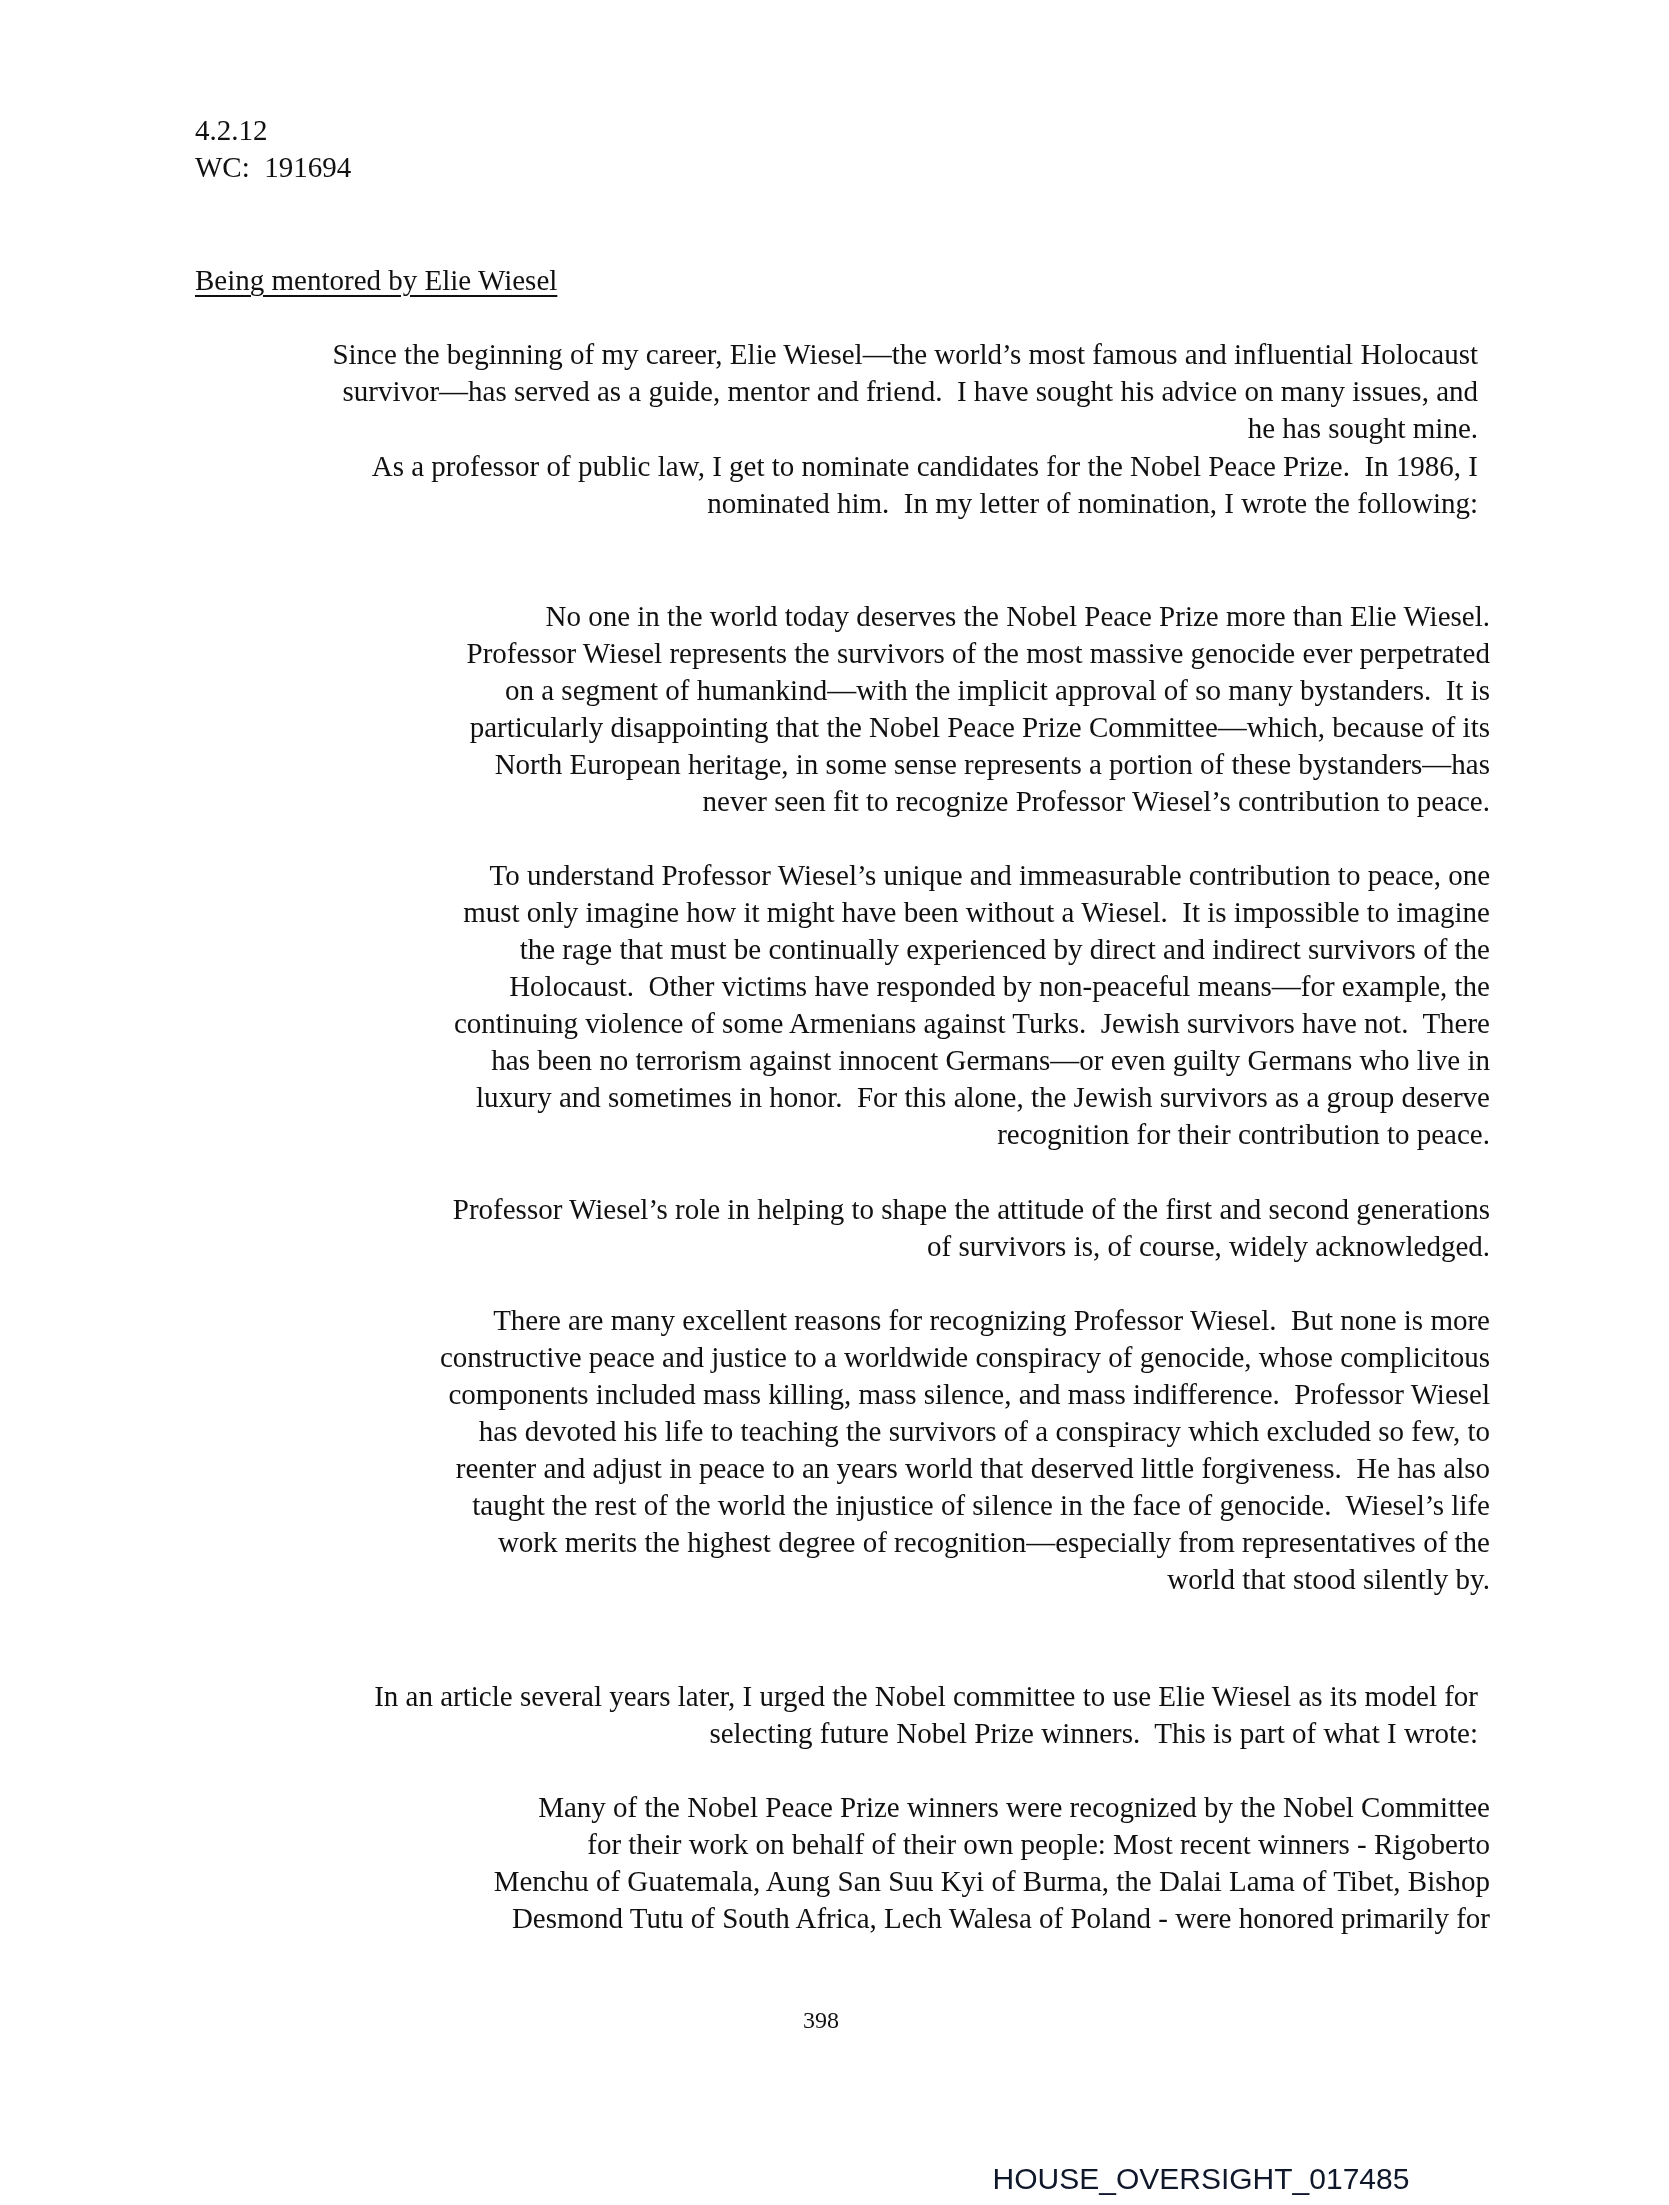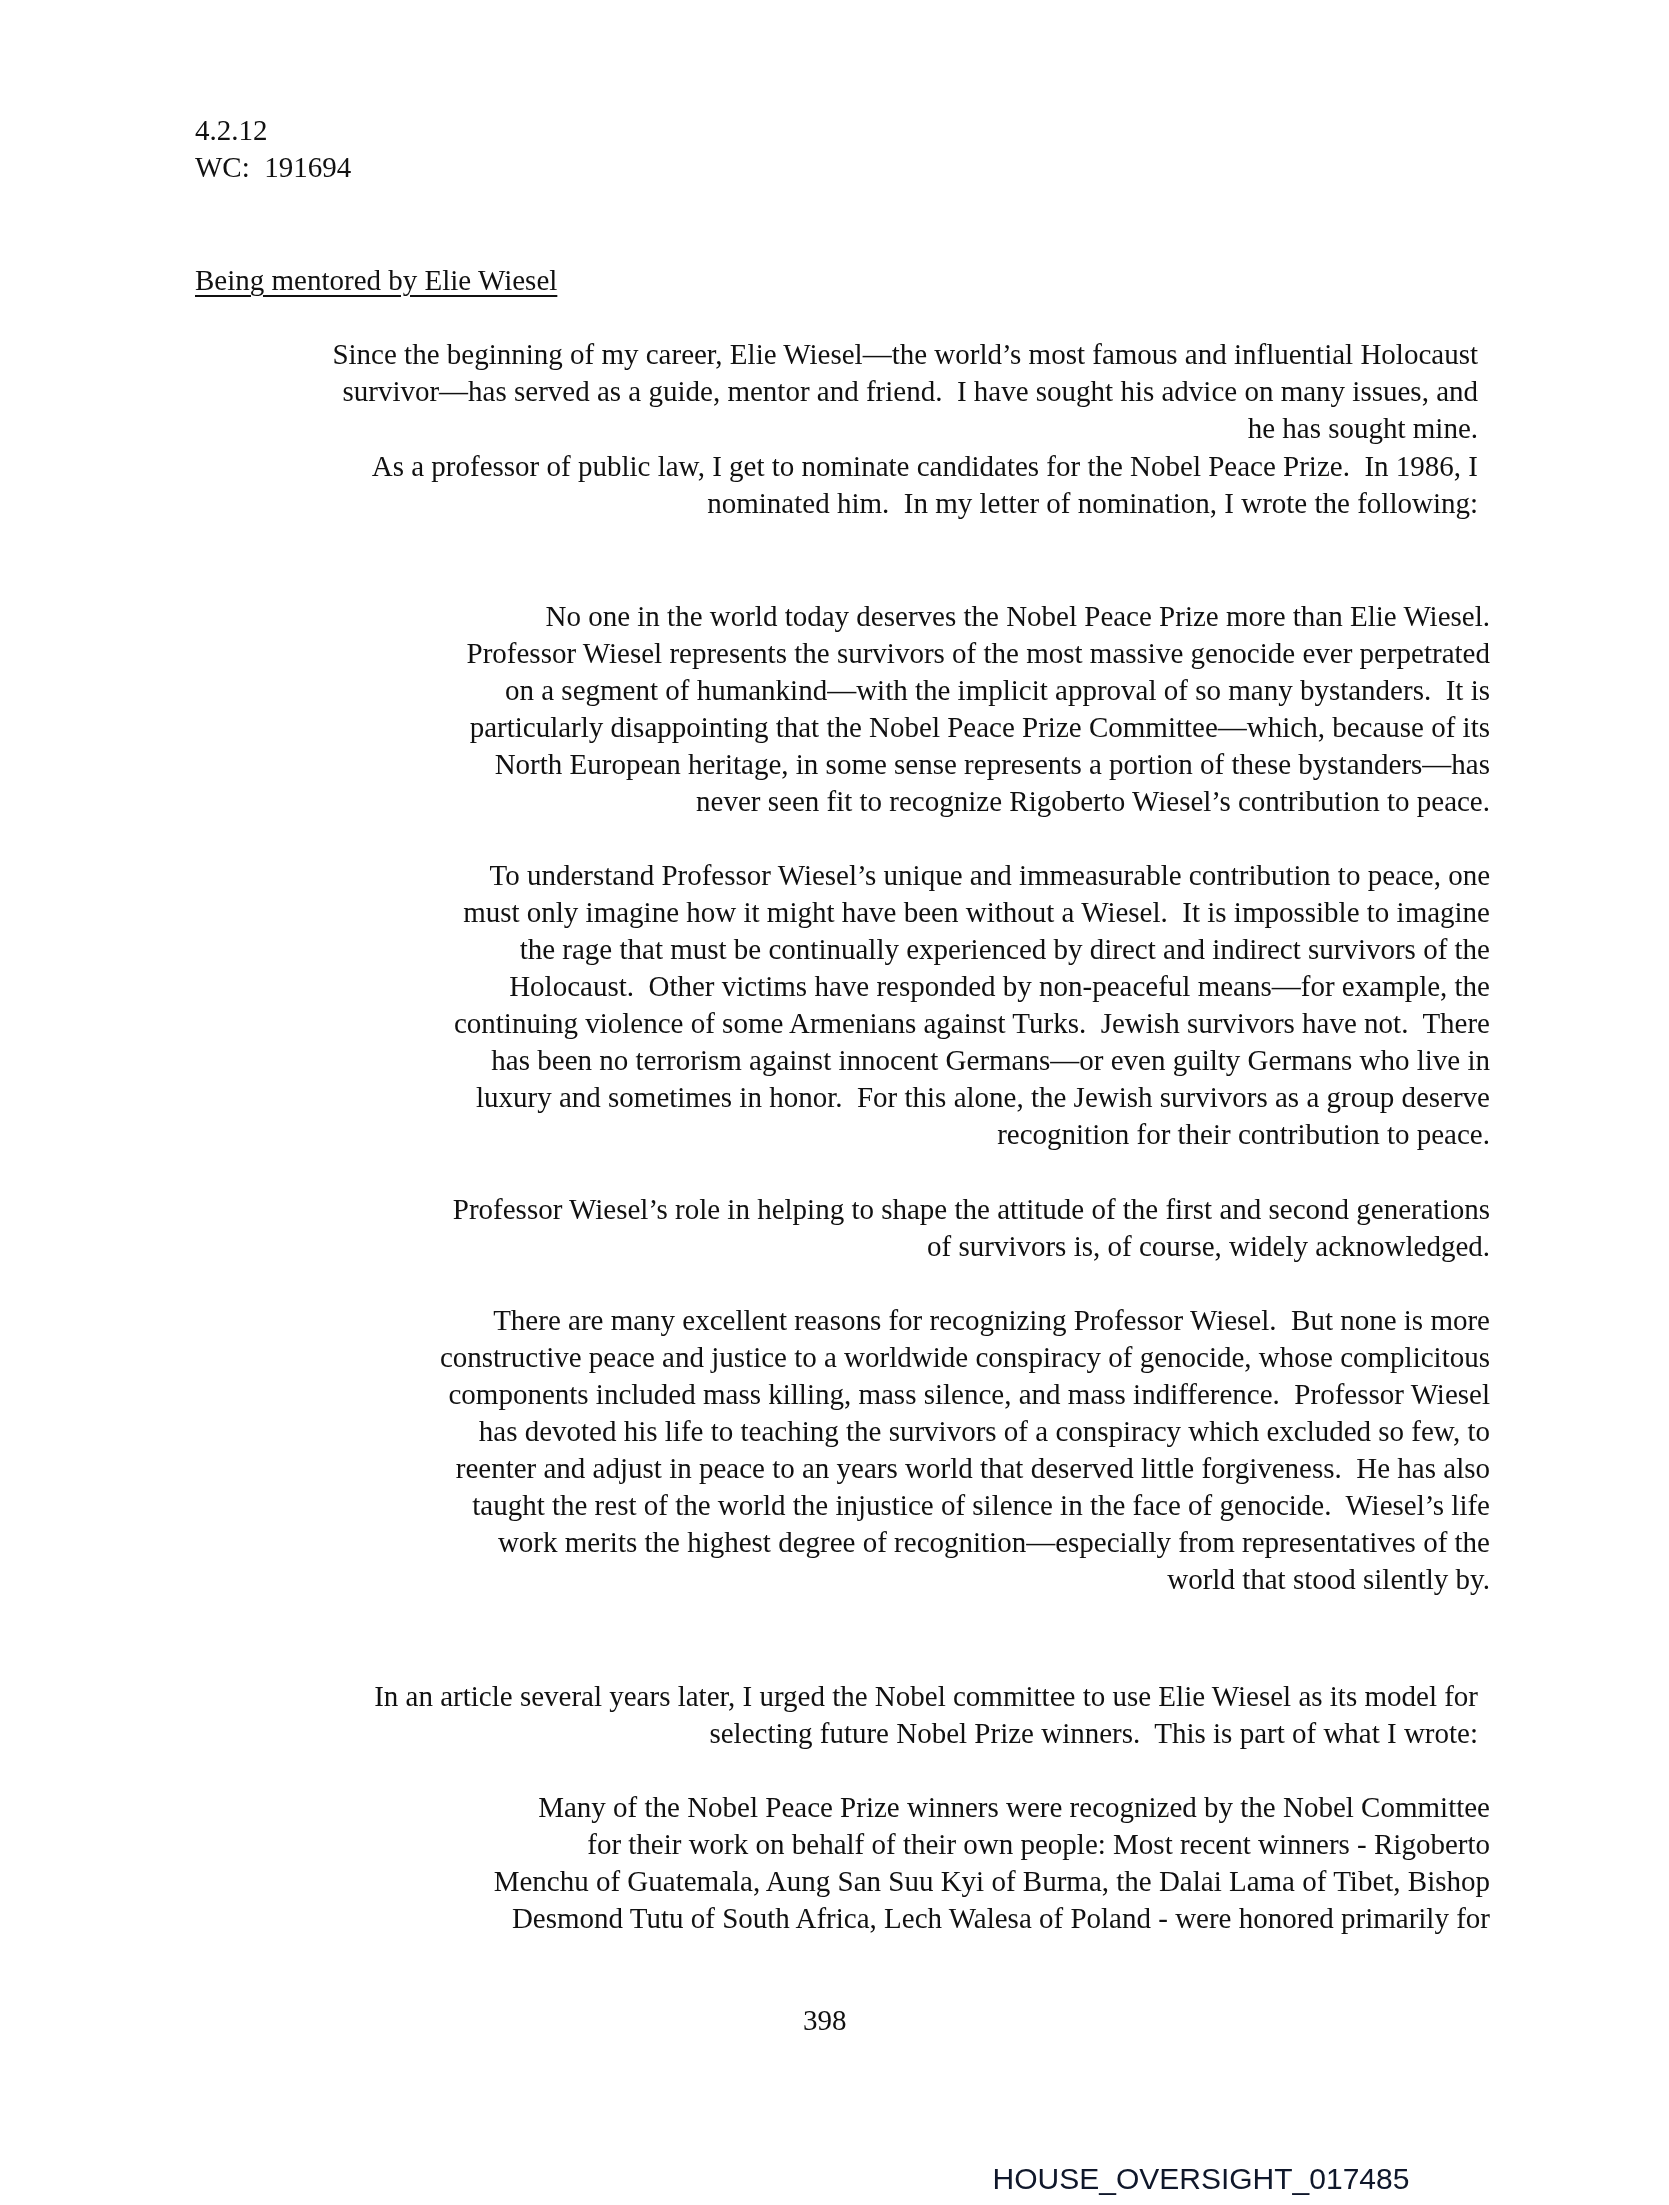--- a/index.html
+++ b/index.html
@@ -8,21 +8,21 @@
     font-family: "Liberation Serif", "DejaVu Serif", serif;
     color: #111111;
   }
   .page { position: absolute; left: 0; top: 15px; width: 1433px; height: 2205px; }
   .line { position: absolute; white-space: pre; font-size: 29px; line-height: 37px; }
   .meta { left: 195px; }
   .title { left: 195px; text-decoration: underline; text-decoration-thickness: 2px; text-underline-offset: 5.2px; }
   .para { position: absolute; left: 195px; width: 1283px; font-size: 29px; line-height: 37px; }
   .quote { position: absolute; left: 292px; width: 1198px; font-size: 29px; line-height: 37px; }
   .para span, .quote span { display: block; white-space: pre; text-align: right; }
-  .page-number { position: absolute; left: 803px; top: 1987px; font-size: 29px; line-height: 37px; text-align: right; }
+  .page-number { position: absolute; left: 803px; top: 1987px; font-size: 24px; line-height: 37px; text-align: right; }
   .bates {
     position: absolute; right: 23.6px; top: 2147px;
     font-family: "Liberation Sans", "DejaVu Sans", sans-serif;
     font-size: 30px; letter-spacing: 0px; color: #0f172a;
   }
 </style>
 </head>
 <body>
 
 <div class="page">
@@ -42,21 +42,21 @@
     <span>As a professor of public law, I get to nominate candidates for the Nobel Peace Prize.  In 1986, I</span>
     <span>nominated him.  In my letter of nomination, I wrote the following:</span>
   </div>
 
   <div class="quote" style="top:583px;">
     <span>No one in the world today deserves the Nobel Peace Prize more than Elie Wiesel.</span>
     <span>Professor Wiesel represents the survivors of the most massive genocide ever perpetrated</span>
     <span>on a segment of humankind—with the implicit approval of so many bystanders.  It is</span>
     <span>particularly disappointing that the Nobel Peace Prize Committee—which, because of its</span>
     <span>North European heritage, in some sense represents a portion of these bystanders—has</span>
-    <span>never seen fit to recognize Rigoberto Wiesel’s contribution to peace.</span>
+    <span>never seen fit to recognize Professor Wiesel’s contribution to peace.</span>
     </div>
 
   <div class="quote" style="top:842px;">
     <span>To understand Professor Wiesel’s unique and immeasurable contribution to peace, one</span>
     <span>must only imagine how it might have been without a Wiesel.  It is impossible to imagine</span>
     <span>the rage that must be continually experienced by direct and indirect survivors of the</span>
     <span>Holocaust.  Other victims have responded by non-peaceful means—for example, the</span>
     <span>continuing violence of some Armenians against Turks.  Jewish survivors have not.  There</span>
     <span>has been no terrorism against innocent Germans—or even guilty Germans who live in</span>
     <span>luxury and sometimes in honor.  For this alone, the Jewish survivors as a group deserve</span>

